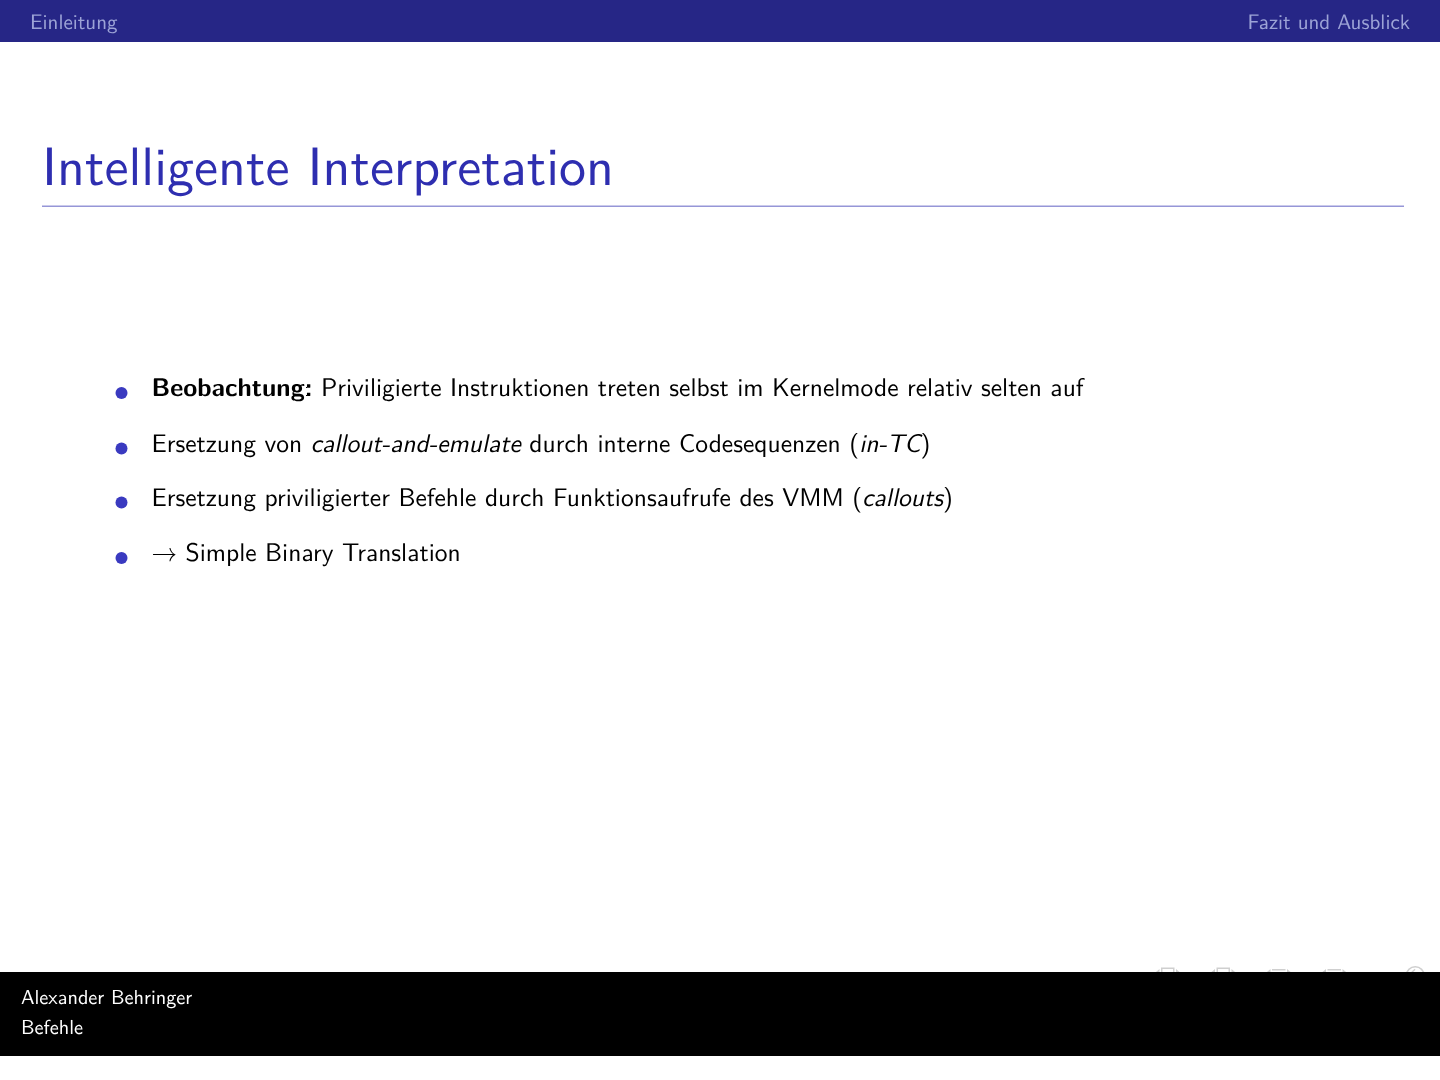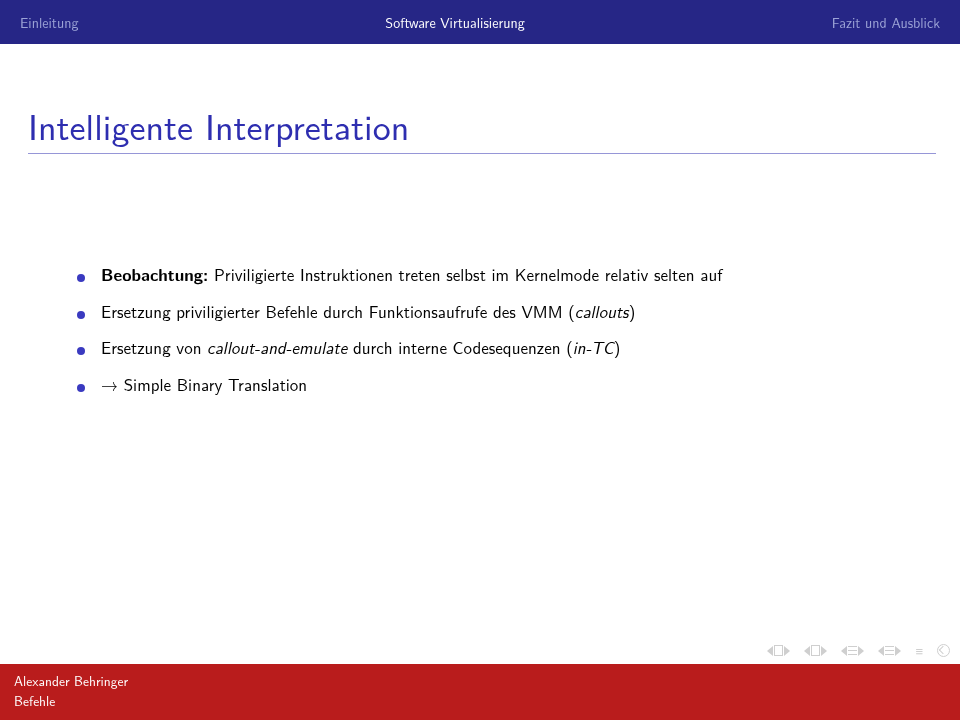--- a/index.html
+++ b/index.html
@@ -7,21 +7,21 @@
     width: 960px;
     height: 720px;
     font-family: "Latin Modern Sans", "Computer Modern Sans", Arial, sans-serif;
     background: #ffffff;
     color: #000;
     position: relative;
     overflow: hidden;
   }
   .navbar {
     width: 100%;
-    height: 44px;
+    height: 28px;
     background: #262686;
     display: flex;
     align-items: center;
     font-size: 14px;
     padding: 0 12px;
     justify-content: space-between;
   }
   .nav-item {
     color: #9ca3d6;
     padding: 0 8px;
@@ -63,23 +63,23 @@
     top: 12px;
     width: 8px;
     height: 8px;
     background: #3a3ac0;
     border-radius: 50%;
   }
   .bold-label { font-weight: bold; }
   .italic { font-style: italic; }
   .footer {
     position: absolute;
-    left: 0; right: 0; bottom: 0;
+    left: 0; right: 0; bottom: 16px;
     height: 56px;
-    background: #b91c1c;
+    background: #000000;
   }
   .footer-inner {
     position: absolute;
     left: 14px;
     bottom: 10px;
     color: #fff;
     font-size: 13.5px;
     line-height: 1.5;
   }
   .beamer-controls {
@@ -122,39 +122,38 @@
     content:""; position:absolute; left:2px; top:2px;
     width:5px;height:5px;border-left:1px solid #cfcfcf;border-bottom:1px solid #cfcfcf;
     transform:rotate(45deg);
   }
 </style>
 </head>
 <body>
 
 <div class="navbar">
   <span class="nav-item">Einleitung</span>
-  <span class="nav-item active">Software Virtualisierung</span>
   <span class="nav-item">Fazit und Ausblick</span>
 </div>
 
 <div class="title-area">
   <h1 class="title">Intelligente Interpretation</h1>
   <div class="title-rule"></div>
 </div>
 
 <div class="content">
   <ul class="bullet-list">
     <li class="bullet-item">
       <span class="bold-label">Beobachtung:</span><span> Priviligierte Instruktionen treten selbst im Kernelmode relativ selten auf</span>
     </li>
     <li class="bullet-item">
-      <span>Ersetzung priviligierter Befehle durch Funktionsaufrufe des VMM (</span><span class="italic">callouts</span><span>)</span>
+      <span>Ersetzung von </span><span class="italic">callout-and-emulate</span><span> durch interne Codesequenzen (</span><span class="italic">in-TC</span><span>)</span>
     </li>
     <li class="bullet-item">
-      <span>Ersetzung von </span><span class="italic">callout-and-emulate</span><span> durch interne Codesequenzen (</span><span class="italic">in-TC</span><span>)</span>
+      <span>Ersetzung priviligierter Befehle durch Funktionsaufrufe des VMM (</span><span class="italic">callouts</span><span>)</span>
     </li>
     <li class="bullet-item">
       <span>→</span><span> Simple Binary Translation</span>
     </li>
   </ul>
 </div>
 
 <div class="beamer-controls">
   <span class="ctrl-group">
     <span class="tri-l"></span>

